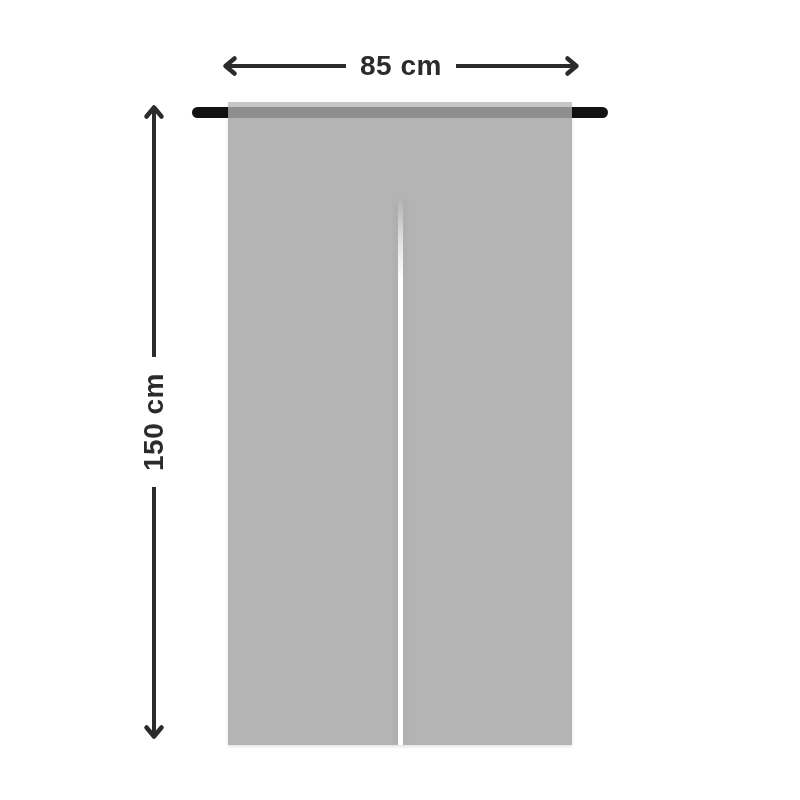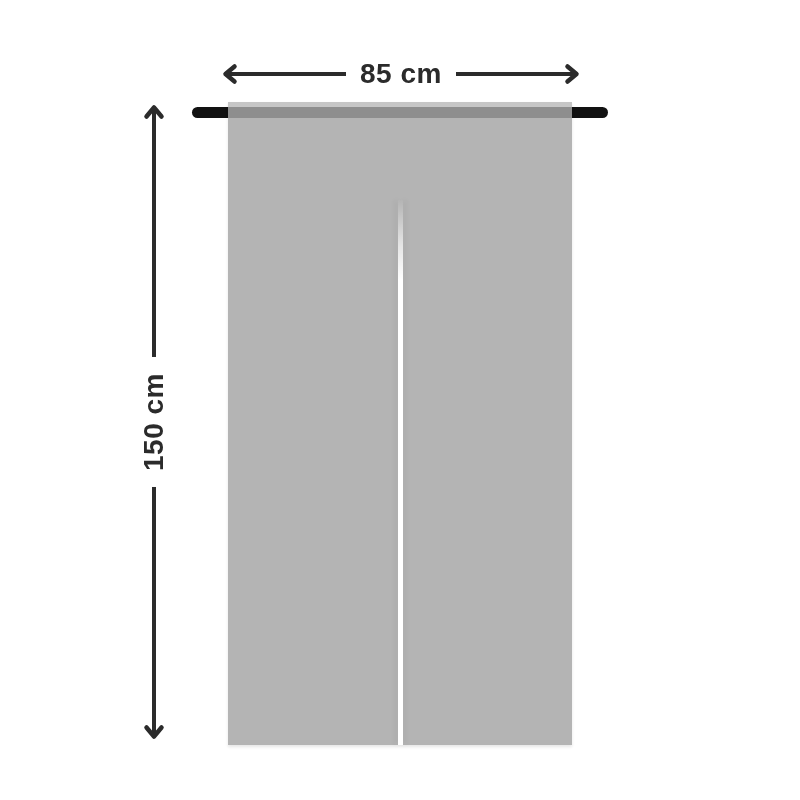--- a/index.html
+++ b/index.html
@@ -79,21 +79,21 @@
     position: absolute;
     width: 22px;
     height: 22px;
     color: var(--dimension-ink, #2b2b2b);
   }
   .dim .head svg { display: block; width: 22px; height: 22px; }
 
   .dim-h {
     position: absolute;
     left: 222px;
-    top: 56px;
+    top: 48px;
     width: 358px;
     height: 36px;
     display: flex;
     align-items: center;
     justify-content: center;
   }
   .dim-h .line { left: 6px; right: 6px; top: 16px; height: 4px; }
   .dim-h .head { top: 7px; }
   .dim-h .head.left  { left: -2px; }
   .dim-h .head.right { right: -2px; }

